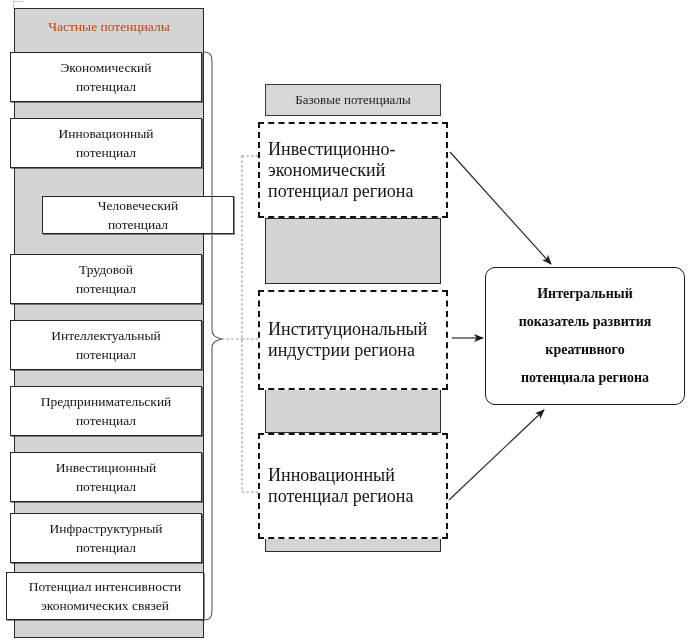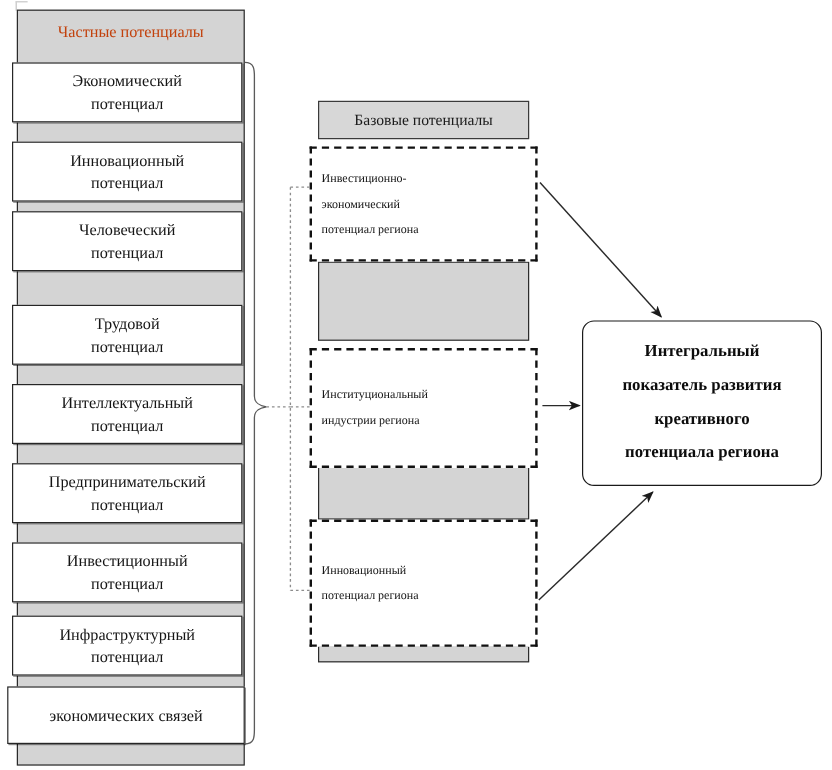--- a/index.html
+++ b/index.html
@@ -36,21 +36,21 @@
     display:flex;align-items:center;justify-content:center;
     font-size:13px;color:#1b1b1b;
   }
   .cgray{
     position:absolute;background:#d4d4d4;border:1px solid #2c2c2c;box-sizing:border-box;
   }
   .cbox{
     position:absolute;left:258px;width:190px;
     background:#ffffff;border:2px dashed #111111;box-sizing:border-box;
     display:flex;flex-direction:column;justify-content:center;
-    padding:0 8px;font-size:10px;line-height:21px;color:#141414;text-align:left;
+    padding:0 8px;font-size:18px;line-height:21px;color:#141414;text-align:left;
   }
   .cbox span{display:block;}
 
   
   #result-box{
     position:absolute;left:485px;top:267px;width:200px;height:138px;
     border:1.3px solid #1a1a1a;border-radius:10px;background:#ffffff;
     box-sizing:border-box;
     display:flex;flex-direction:column;align-items:center;justify-content:center;
     font-weight:bold;font-size:14px;line-height:28px;color:#0c0c0c;text-align:center;
@@ -76,21 +76,21 @@
   <div class="left-header">Частные потенциалы</div>
 
   <div class="lbox" style="top:52px;height:50px;">
     <span>Экономический</span>
     <span>потенциал</span>
   </div>
   <div class="lbox" style="top:118px;height:50px;">
     <span>Инновационный</span>
     <span>потенциал</span>
   </div>
-  <div class="lbox" style="top:176px;height:50px;">
+  <div class="lbox" style="top:196px;height:38px;margin-left:32px;">
     <span>Человеческий</span>
     <span>потенциал</span>
   </div>
   <div class="lbox" style="top:254px;height:50px;">
     <span>Трудовой</span>
     <span>потенциал</span>
   </div>
   <div class="lbox" style="top:320px;height:50px;">
     <span>Интеллектуальный</span>
     <span>потенциал</span>
@@ -101,20 +101,21 @@
   </div>
   <div class="lbox" style="top:452px;height:50px;">
     <span>Инвестиционный</span>
     <span>потенциал</span>
   </div>
   <div class="lbox" style="top:513px;height:50px;">
     <span>Инфраструктурный</span>
     <span>потенциал</span>
   </div>
   <div class="lbox" style="top:572px;height:48px;left:6px;width:198px;">
+    <span>Потенциал интенсивности</span>
     <span>экономических связей</span>
   </div>
 
   <div id="center-header">Базовые потенциалы</div>
 
   <div class="cgray" style="left:265px;top:218px;width:176px;height:66px;"></div>
   <div class="cgray" style="left:265px;top:389px;width:176px;height:44px;"></div>
   <div class="cgray" style="left:265px;top:538px;width:176px;height:14px;"></div>
 
   <div class="cbox" style="top:122px;height:96px;">

